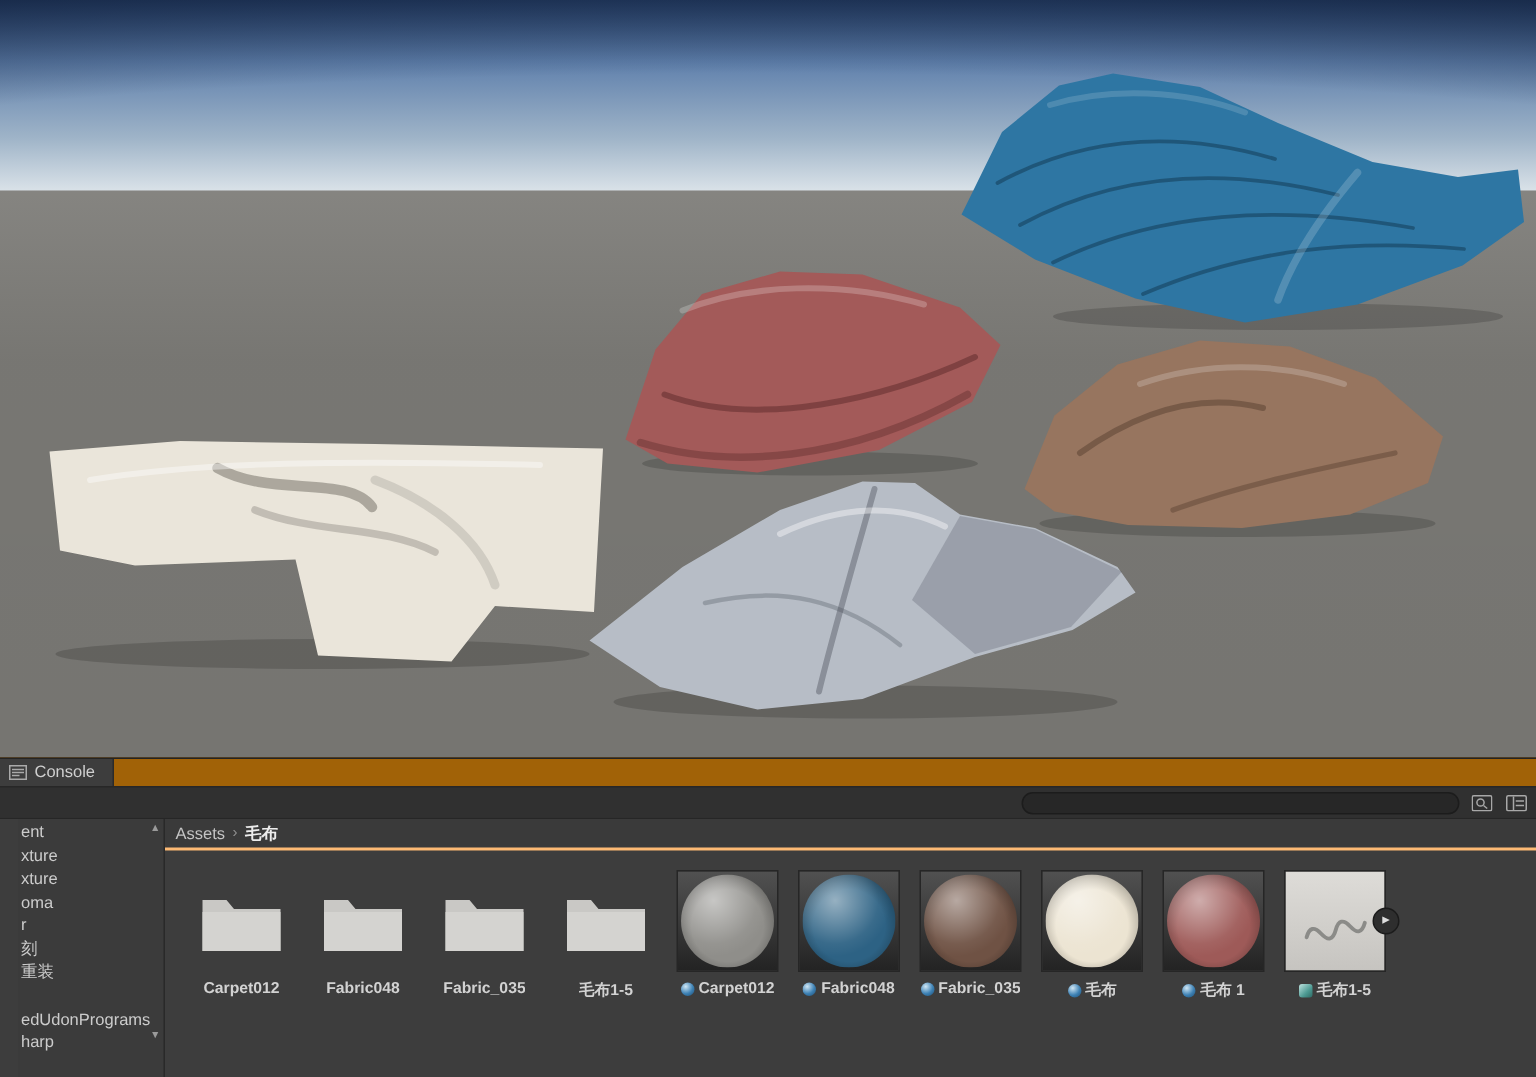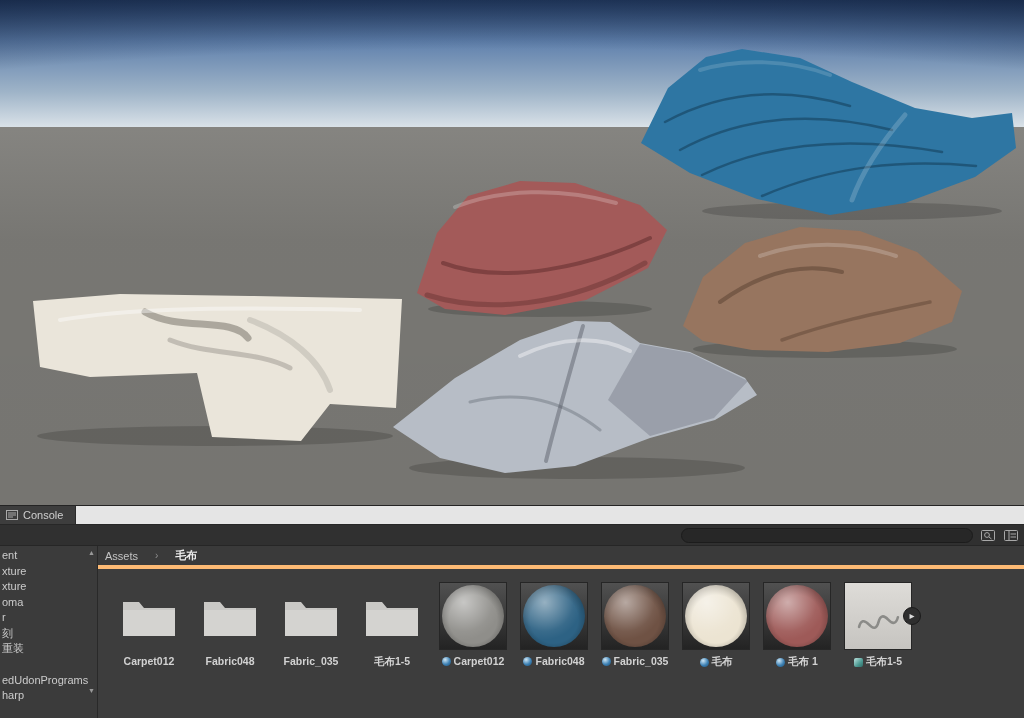--- a/index.html
+++ b/index.html
@@ -10,48 +10,48 @@
   .scene{position:absolute;top:0;left:0;width:1024px;height:505px;overflow:hidden;}
   .sky{position:absolute;top:0;left:0;width:100%;height:128px;
     background:linear-gradient(#31507e 0%,#5f80ac 32%,#9fb4c8 72%,#dbe3e9 100%);}
   .sky::after{content:"";position:absolute;inset:0;
     background:radial-gradient(130% 115% at 50% 105%, rgba(0,0,0,0) 58%, rgba(8,18,40,.6) 100%);}
   .ground{position:absolute;top:127px;left:0;width:100%;height:378px;background-color:#7c7b77;
     background-image:linear-gradient(rgba(255,255,255,.07),rgba(0,0,0,.04) 30%,rgba(0,0,0,.05));}
   .fabric-svg{position:absolute;top:0;left:0;}
 
   
-  .console-bar{position:absolute;top:505px;left:0;width:100%;height:19px;background:#e5e5e5;
+  .console-bar{position:absolute;top:505px;left:0;width:100%;height:19px;background:#a16207;
     border-top:1px solid #242424;box-sizing:border-box;display:flex;align-items:stretch;}
   .console-tab{display:flex;align-items:center;gap:5px;padding:0 12px 0 6px;background:#3d3d3d;
     border-right:1px solid #2a2a2a;color:#cfcfcf;}
   
   .toolbar{position:absolute;top:524px;left:0;width:100%;height:21px;background:#303030;
     border-top:1px solid #272727;box-sizing:border-box;display:flex;align-items:center;justify-content:flex-end;
     padding-right:3px;gap:3px;}
   .searchwrap{position:relative;width:292px;height:15px;margin-right:2px;}
   .searchwrap input{position:absolute;inset:0;background:#272727;border:1px solid #1c1c1c;border-radius:8px;
     color:#cccccc;font-size:10px;padding:0 6px 0 18px;outline:none;box-sizing:border-box;
     font-family:"Liberation Sans","DejaVu Sans",sans-serif;}
   .search-mag{position:absolute;left:5px;top:2px;}
   .tb-btn{width:20px;height:17px;display:flex;align-items:center;justify-content:center;border-radius:2px;}
 
   
   .project{position:absolute;top:545px;left:0;width:100%;height:173px;background:#3d3d3d;
     border-top:1px solid #262626;box-sizing:border-box;display:flex;}
   .sidebar{position:relative;width:98px;background:#3b3b3b;border-right:1px solid #292929;
-    box-sizing:border-box;padding-top:2px;overflow:hidden;flex:none;}
+    box-sizing:border-box;padding-top:2px;overflow:hidden;flex:none;margin-left:12px;}
   .side-item{height:15.5px;line-height:15.5px;padding-left:2px;white-space:nowrap;overflow:hidden;color:#cccccc;}
   .side-gap{height:16px;}
   .scroll-arrow{position:absolute;right:2px;font-size:7px;color:#9a9a9a;line-height:8px;}
   .arrow-up{top:3px;} .arrow-down{top:141px;}
 
   .main{flex:1;display:flex;flex-direction:column;min-width:0;}
-  .crumbs{height:19px;flex:none;background:#3a3a3a;border-bottom:4px solid #fdba74;
-    display:flex;align-items:center;padding-left:7px;gap:17px;}
+  .crumbs{height:19px;flex:none;background:#3a3a3a;border-bottom:2px solid #fdba74;
+    display:flex;align-items:center;padding-left:7px;gap:5px;}
   .crumb-root{color:#c4c4c4;}
   .crumb-sep{color:#8f8f8f;font-size:10px;}
   .crumb-current{color:#ececec;font-weight:bold;}
   .grid{display:flex;align-items:flex-start;gap:9px;padding:13px 0 0 15px;}
   .cell{width:72px;flex:none;display:flex;flex-direction:column;align-items:center;}
   .thumb{width:68px;height:68px;display:flex;align-items:center;justify-content:center;position:relative;}
   .mat-thumb{background:linear-gradient(#515151,#232323);border:1px solid #262626;box-sizing:border-box;}
   .sphere{width:62px;height:62px;border-radius:50%;
     background-image:
       radial-gradient(circle at 35% 28%, rgba(255,255,255,.5), rgba(255,255,255,.06) 48%, rgba(255,255,255,0) 62%),

